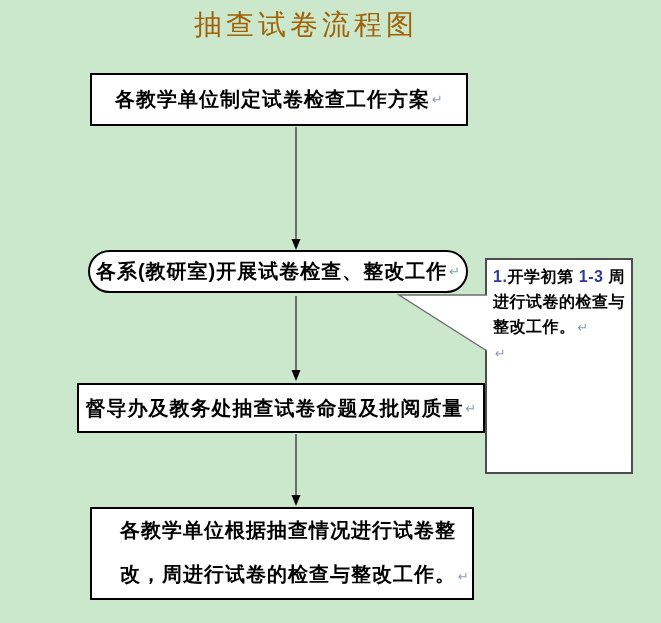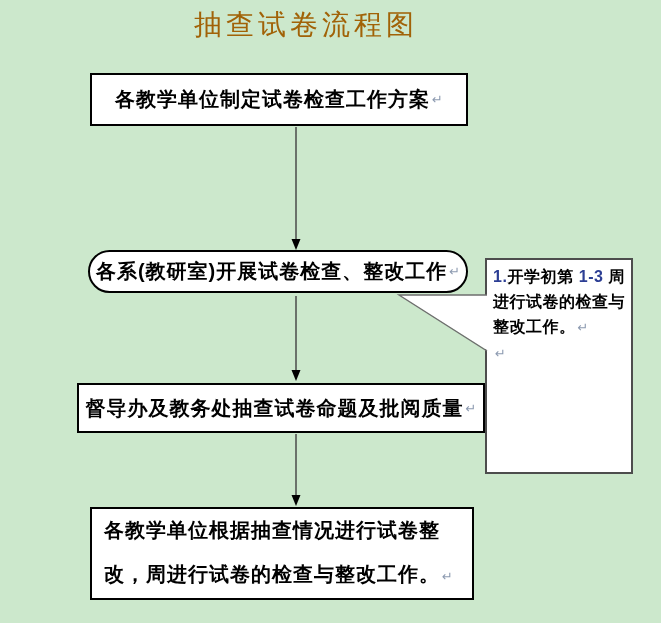--- a/index.html
+++ b/index.html
@@ -20,21 +20,21 @@
     display:flex;align-items:center;justify-content:center;
     font-weight:bold;font-size:20px;color:#000;letter-spacing:1px;
     white-space:nowrap;
   }
   .box1{left:90px;top:73px;width:378px;height:53px;}
   .box2{left:88px;top:250px;width:380px;height:43px;border-radius:22px;}
   .box3{left:69px;top:383px;width:408px;height:50px;margin-left:8px;}
   .box4{
     left:90px;top:507px;width:384px;height:93px;
     flex-direction:column;align-items:flex-start;justify-content:center;
-    padding:0 12px;line-height:44px;
+    padding:0 28px;line-height:44px;
   }
   .box4 .line{display:block;}
   .pilcrow{
     color:#8c9ab0;font-size:13px;font-weight:normal;
     margin-left:2px;letter-spacing:0;
   }
   .callout{
     position:absolute;left:485px;top:258px;width:148px;height:216px;
     background:#ffffff;border:2px solid #4d4d4d;box-sizing:border-box;
     padding:4px 6px;z-index:1;overflow:hidden;

